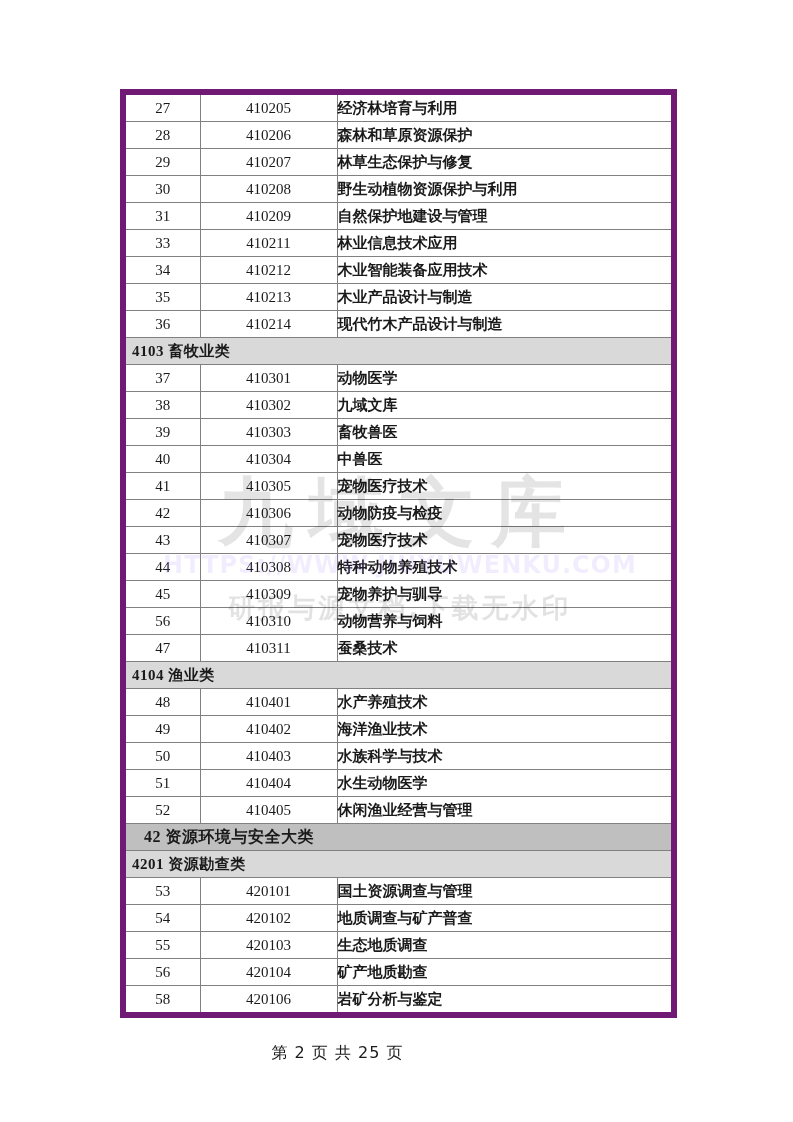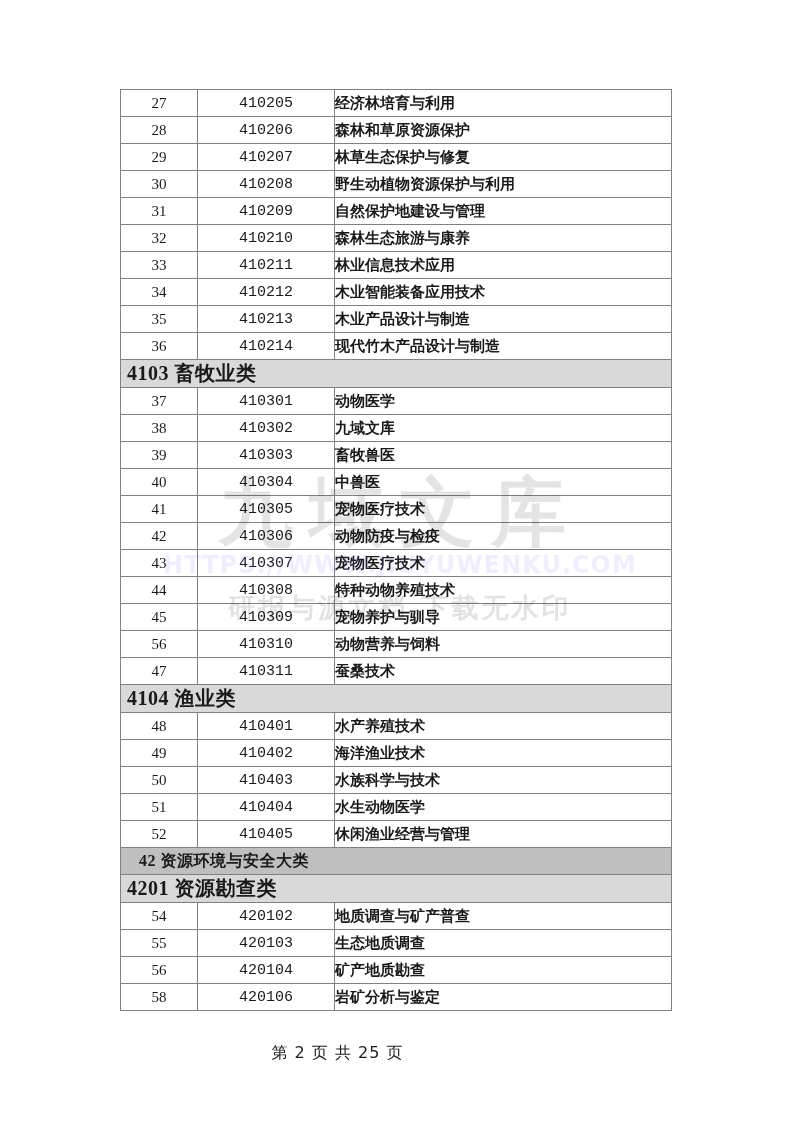--- a/index.html
+++ b/index.html
@@ -99,51 +99,51 @@
     background: transparent;
     vertical-align: middle;
   }
   td.no {
     text-align: center;
     font-family: "Liberation Serif", "DejaVu Serif", serif;
     font-size: 15px;
   }
   td.code {
     text-align: center;
-    font-family: Liberation Mono, monospace;
+    font-family: Liberation Serif, serif;
     font-size: 15px;
   }
   td.name {
     text-align: left;
     padding-left: 8px;
     font-family: "Liberation Serif", "DejaVu Serif", serif;
     font-size: 15px;
     font-weight: bold;
   }
 
   tr.group-sub td {
     background: #d9d9d9;
     font-weight: bold;
     text-align: left;
     padding-left: 6px;
-    font-size: 20px;
+    font-size: 15px;
     letter-spacing: 0.5px;
   }
   tr.group-major td {
     background: #bfbfbf;
     font-weight: bold;
     text-align: left;
     padding-left: 18px;
     font-size: 16px;
     letter-spacing: 0.5px;
   }
 
   
   table.catalog {
-    border: 1px solid #701a75;
+    border: 6px solid #701a75;
   }
 
   
   .footer {
     position: absolute;
     left: 0;
     top: 1043px;
     width: 675px;
     text-align: center;
     font-family: "DejaVu Sans", "Liberation Sans", sans-serif;
@@ -193,25 +193,20 @@
             <td class="no">30</td>
             <td class="code">410208</td>
             <td class="name">野生动植物资源保护与利用</td>
           </tr>
           <tr>
             <td class="no">31</td>
             <td class="code">410209</td>
             <td class="name">自然保护地建设与管理</td>
           </tr>
           <tr>
-            <td class="no">32</td>
-            <td class="code">410210</td>
-            <td class="name">森林生态旅游与康养</td>
-          </tr>
-          <tr>
             <td class="no">33</td>
             <td class="code">410211</td>
             <td class="name">林业信息技术应用</td>
           </tr>
           <tr>
             <td class="no">34</td>
             <td class="code">410212</td>
             <td class="name">木业智能装备应用技术</td>
           </tr>
           <tr>
@@ -310,20 +305,25 @@
             <td class="code">410405</td>
             <td class="name">休闲渔业经营与管理</td>
           </tr>
           <tr class="group-major">
             <td colspan="3">42 资源环境与安全大类</td>
           </tr>
           <tr class="group-sub">
             <td colspan="3">4201 资源勘查类</td>
           </tr>
           <tr>
+            <td class="no">53</td>
+            <td class="code">420101</td>
+            <td class="name">国土资源调查与管理</td>
+          </tr>
+          <tr>
             <td class="no">54</td>
             <td class="code">420102</td>
             <td class="name">地质调查与矿产普查</td>
           </tr>
           <tr>
             <td class="no">55</td>
             <td class="code">420103</td>
             <td class="name">生态地质调查</td>
           </tr>
           <tr>

